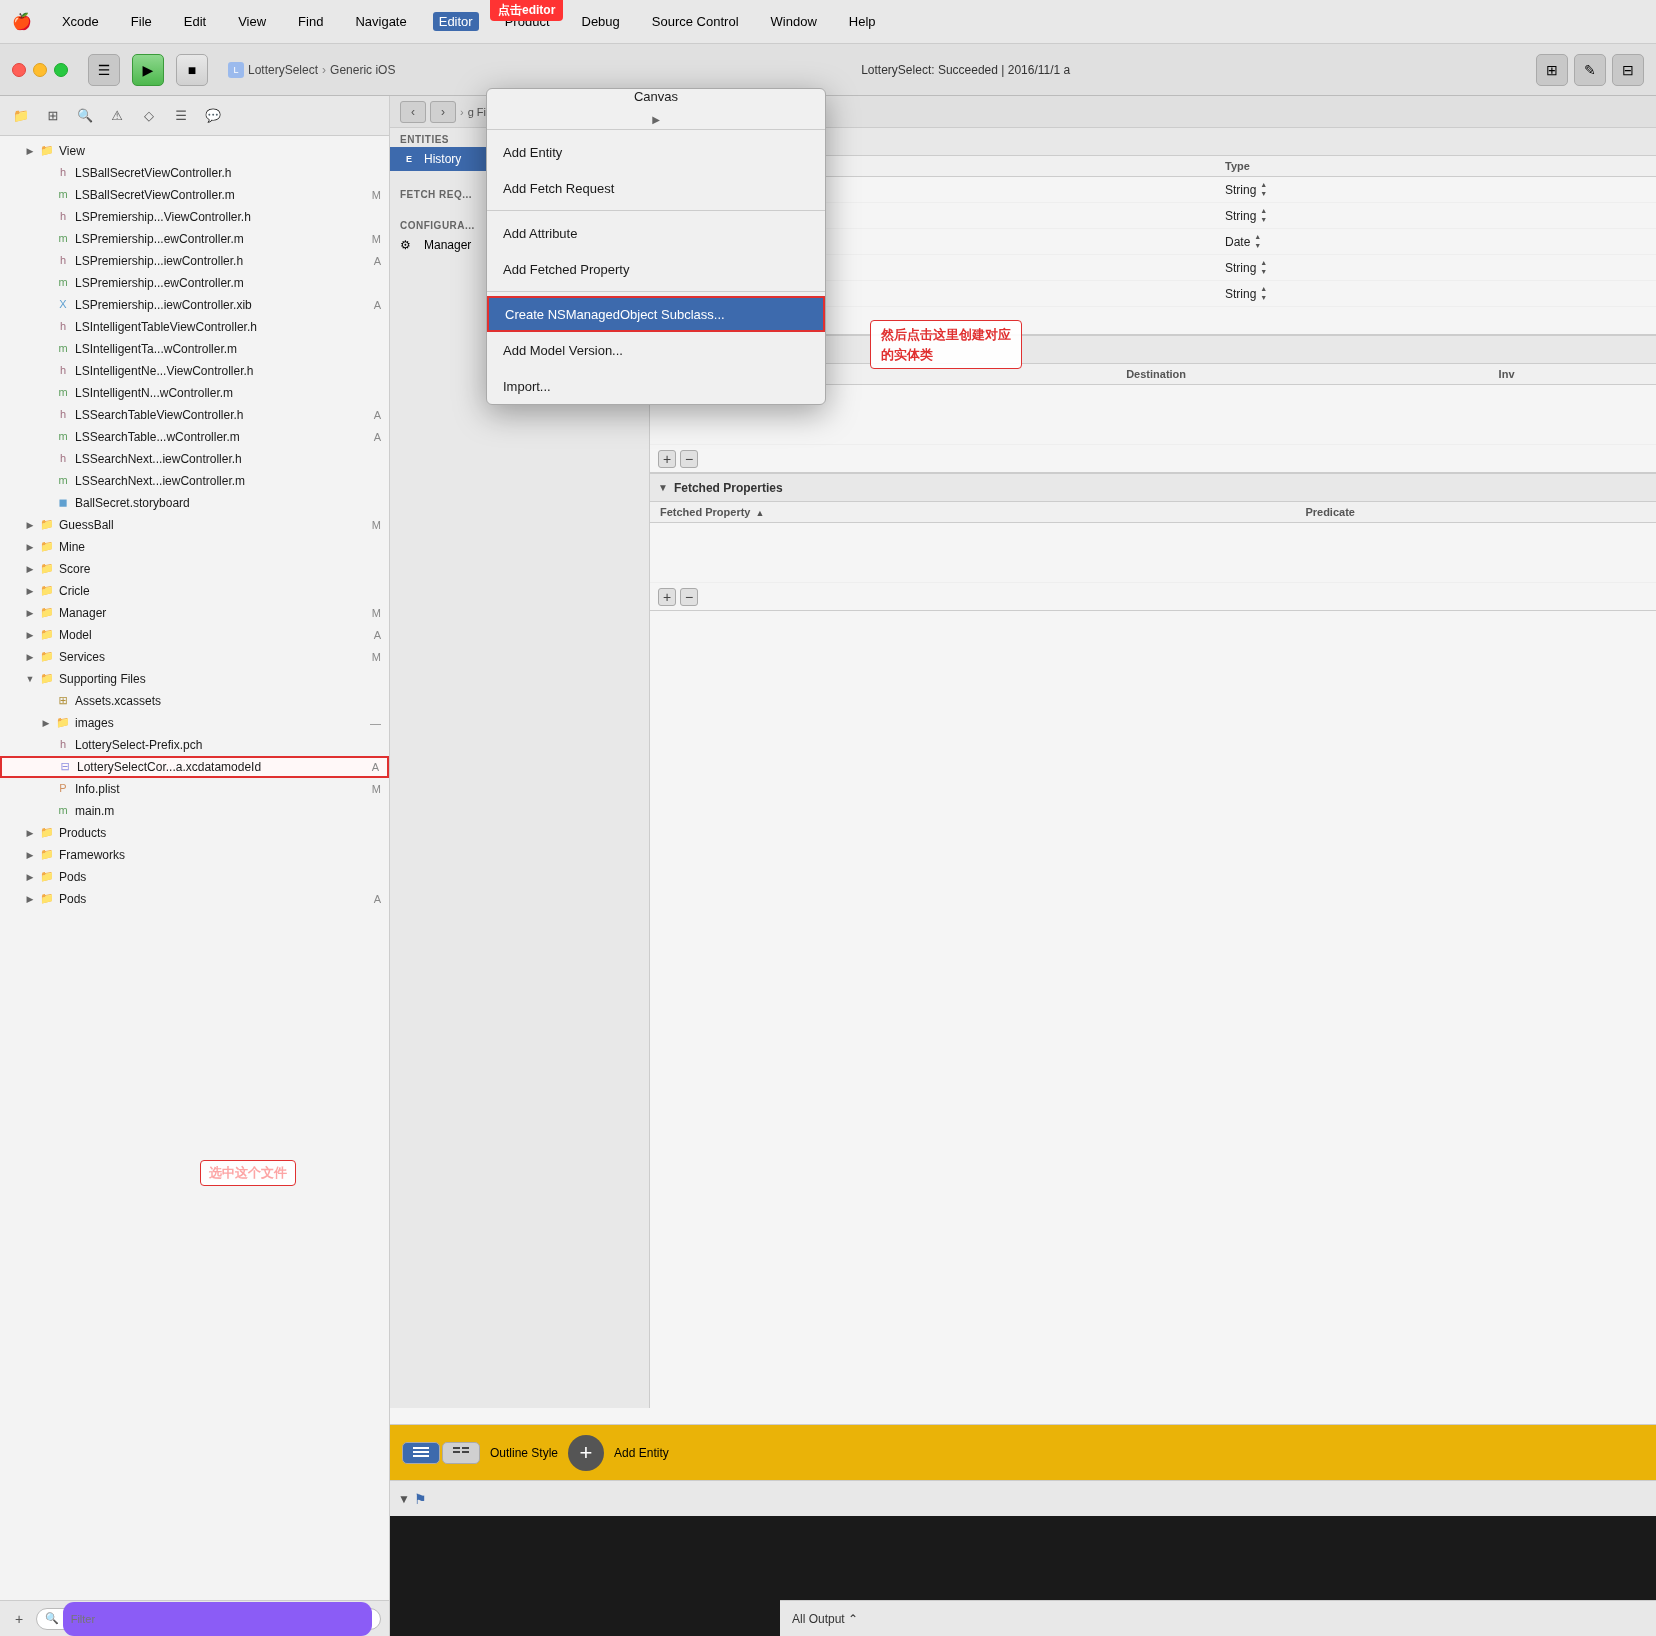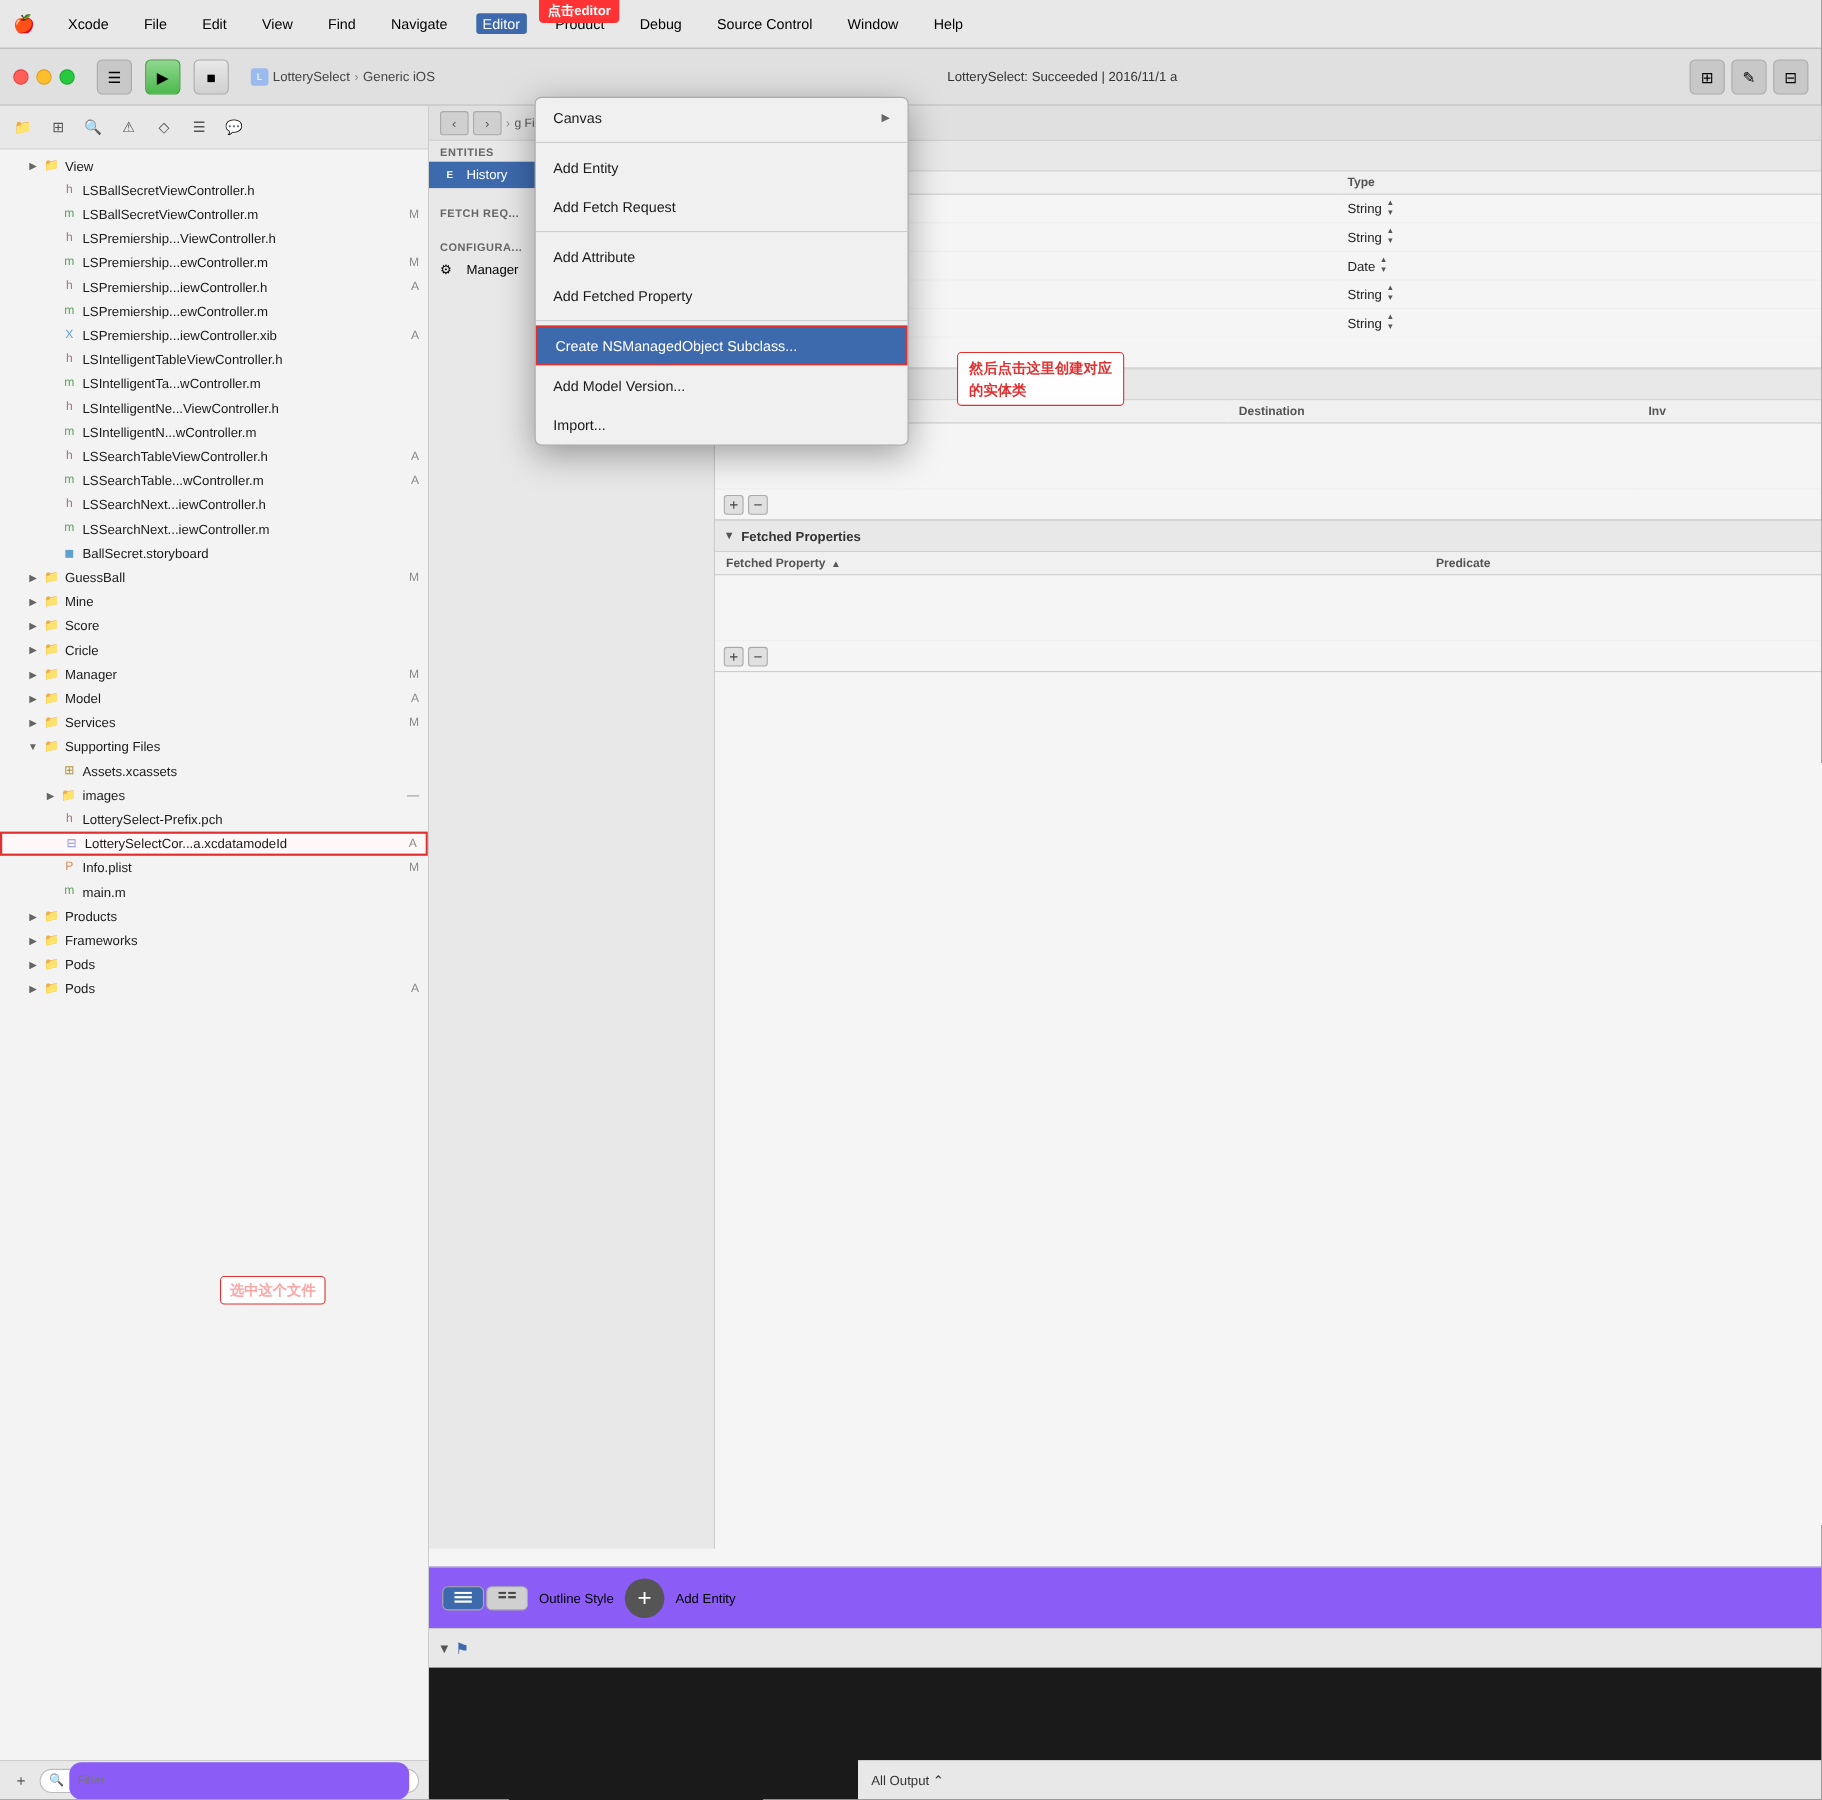--- a/index.html
+++ b/index.html
@@ -380,21 +380,21 @@
     
     .fetched-section {
       border-top: 1px solid #ccc;
     }
 
     
     .bottom-toolbar {
       display: flex;
       align-items: center;
       height: 56px;
-      background: #8b5cf6;
+      background: #eab308;
       border-top: 1px solid #ccc;
       padding: 0 12px;
       gap: 10px;
       margin-top: 16px;
     }
     .outline-btn {
       display: flex;
       align-items: center;
       gap: 4px;
       padding: 4px 10px;
@@ -475,20 +475,21 @@
       margin: 4px 0;
     }
     .menu-submenu-item {
       display: flex;
       align-items: center;
       justify-content: space-between;
       height: 36px;
       padding: 0 16px;
       font-size: 13px;
       color: #1a1a1a;
+      flex-direction: column;
     }
     .menu-chevron { font-size: 10px; color: #666; }
 
     
     .output-bar {
       position: absolute;
       bottom: 0;
       left: 390px;
       right: 0;
       height: 36px;

